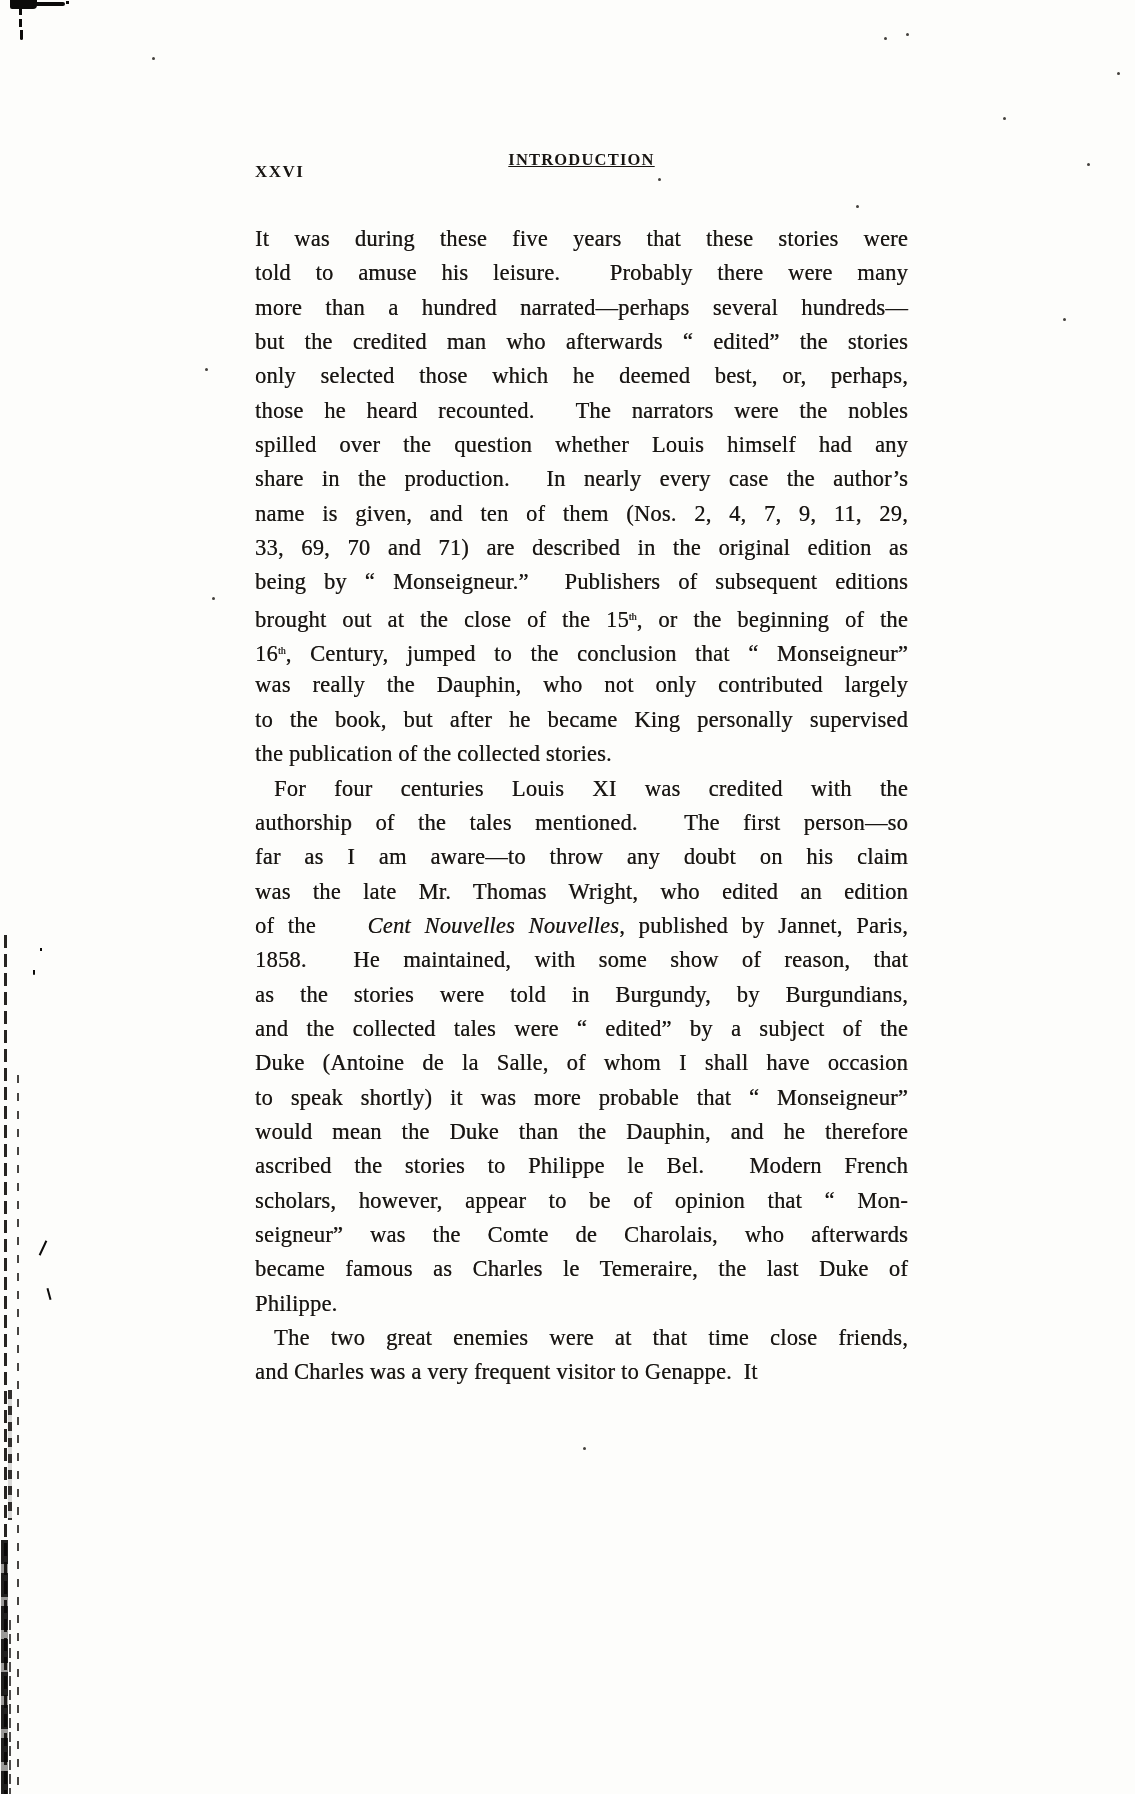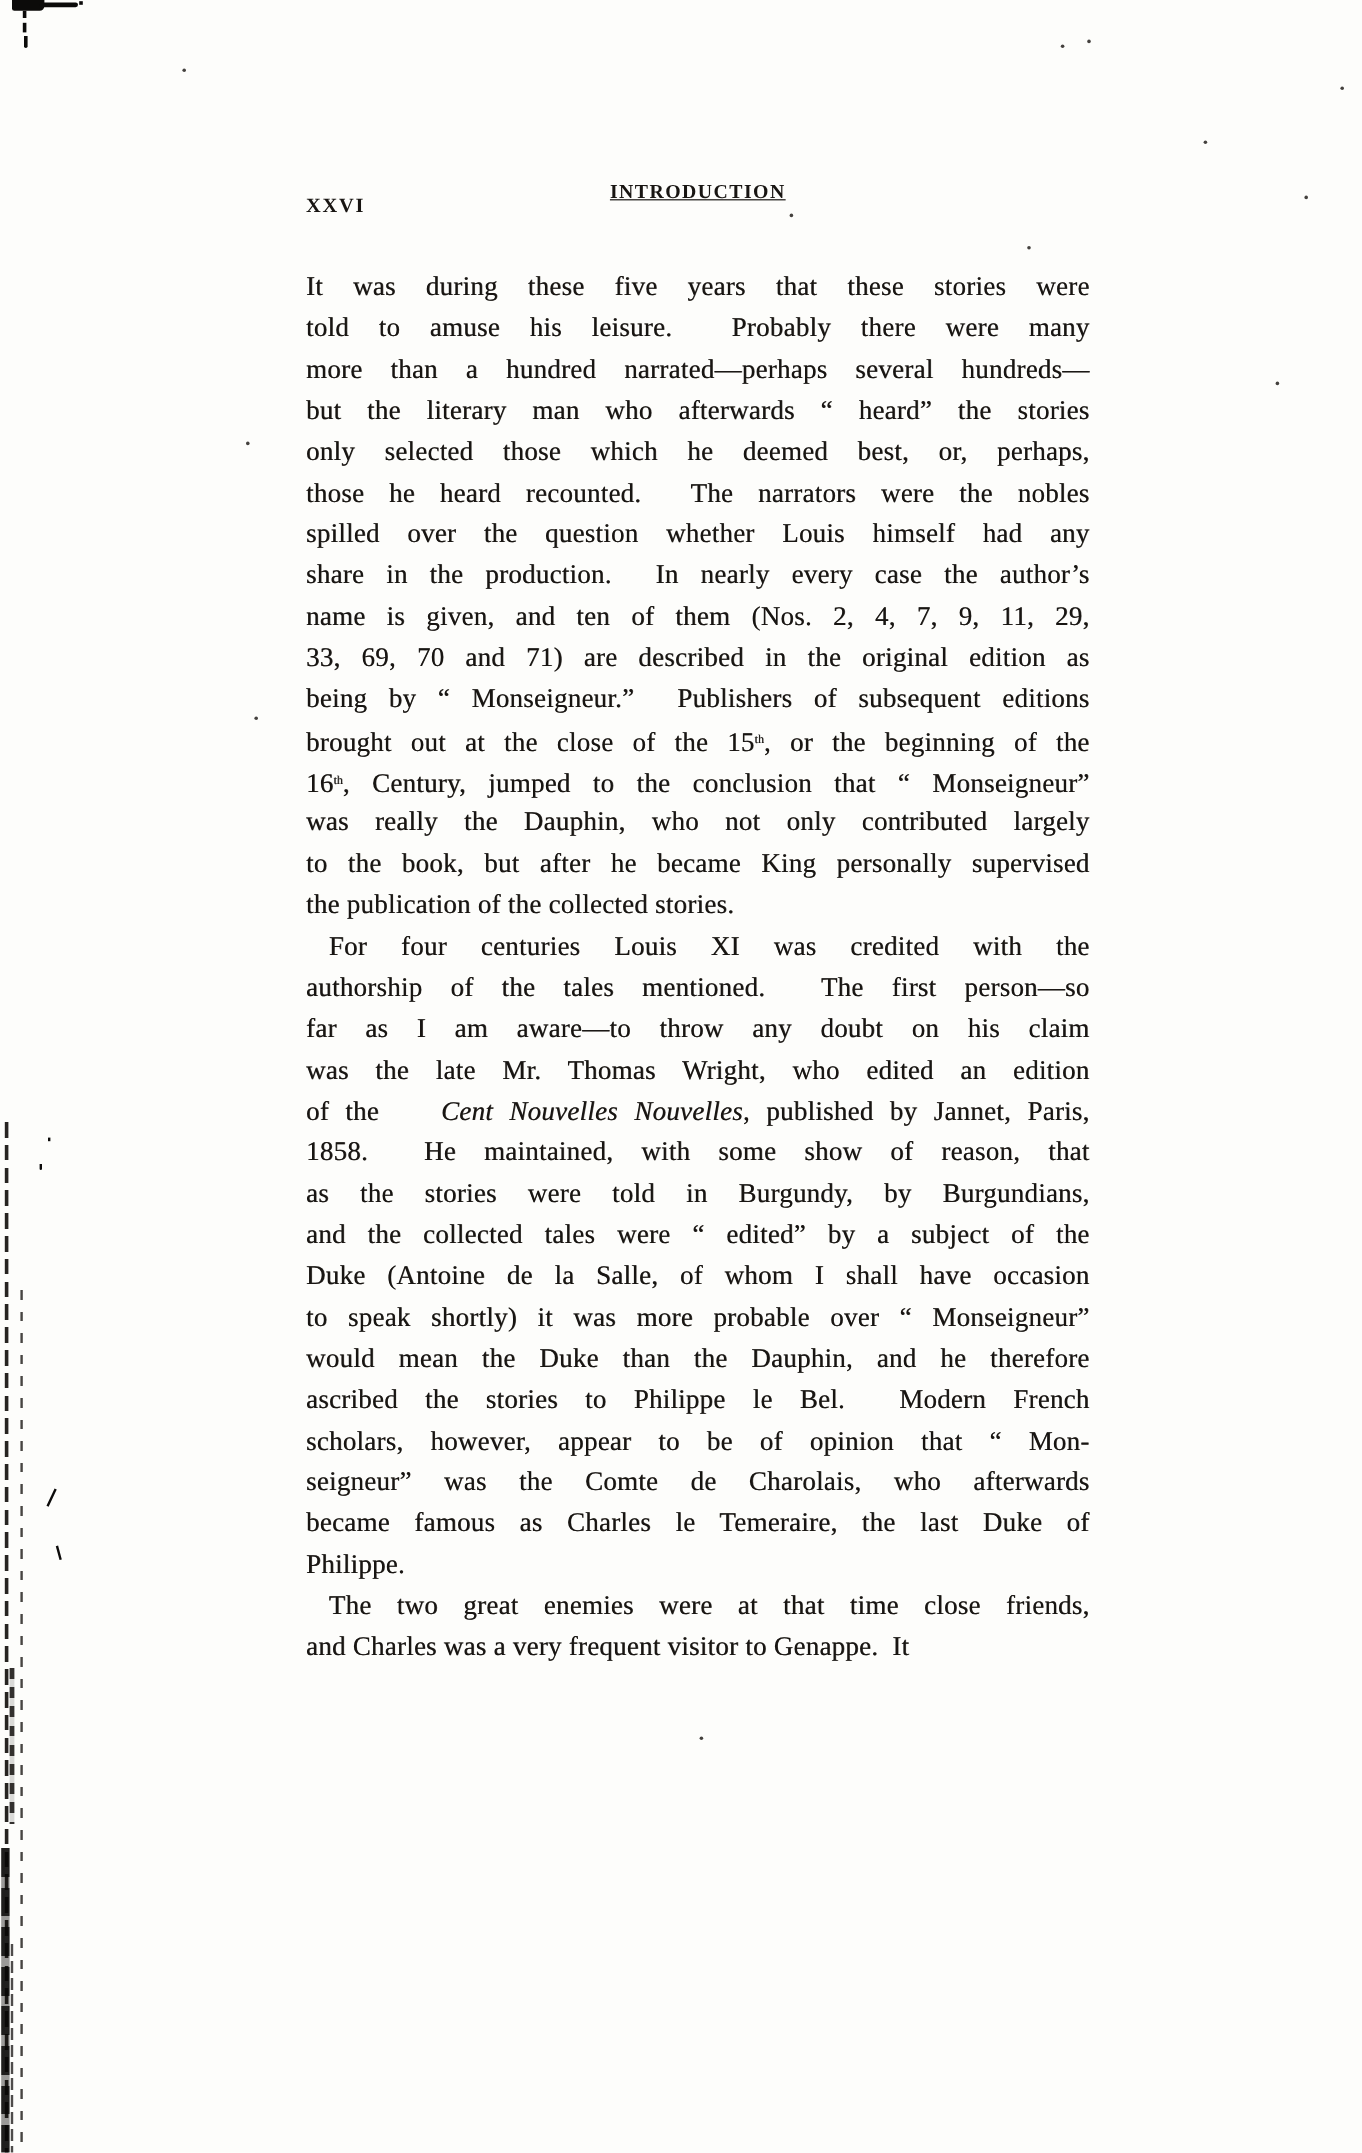--- a/index.html
+++ b/index.html
@@ -69,21 +69,21 @@
 
 <div class="page">
 
   <div class="header-pageno">XXVI</div>
   <div class="header-title">INTRODUCTION</div>
 
   <div class="body-text">
       <div class="line"><span>It was during these five years that these stories were</span></div>
       <div class="line"><span>told to amuse his leisure.&nbsp; Probably there were many</span></div>
       <div class="line"><span>more than a hundred narrated—perhaps several hundreds—</span></div>
-      <div class="line"><span>but the literary man who afterwards “ heard” the stories</span></div>
+      <div class="line"><span>but the credited man who afterwards “ edited” the stories</span></div>
       <div class="line"><span>only selected those which he deemed best, or, perhaps,</span></div>
       <div class="line"><span>those he heard recounted.&nbsp; The narrators were the nobles</span></div>
       <div class="line"><span>spilled over the question whether Louis himself had any</span></div>
       <div class="line"><span>share in the production.&nbsp; In nearly every case the author’s</span></div>
       <div class="line"><span>name is given, and ten of them (Nos. 2, 4, 7, 9, 11, 29,</span></div>
       <div class="line"><span>33, 69, 70 and 71) are described in the original edition as</span></div>
       <div class="line"><span>being by “ Monseigneur.”&nbsp; Publishers of subsequent editions</span></div>
       <div class="line"><span>brought out at the close of the 15</span><span class="sup">th</span><span>, or the beginning of the</span></div>
       <div class="line"><span>16</span><span class="sup">th</span><span>, Century, jumped to the conclusion that “ Monseigneur”</span></div>
       <div class="line"><span>was really the Dauphin, who not only contributed largely</span></div>
@@ -91,21 +91,21 @@
       <div class="line pl"><span>the publication of the collected stories.</span></div>
       <div class="line indent"><span>For four centuries Louis XI was credited with the</span></div>
       <div class="line"><span>authorship of the tales mentioned.&nbsp; The first person—so</span></div>
       <div class="line"><span>far as I am aware—to throw any doubt on his claim</span></div>
       <div class="line"><span>was the late Mr. Thomas Wright, who edited an edition</span></div>
       <div class="line"><span>of the </span><span class="it">Cent Nouvelles Nouvelles</span><span>, published by Jannet, Paris,</span></div>
       <div class="line"><span>1858.&nbsp; He maintained, with some show of reason, that</span></div>
       <div class="line"><span>as the stories were told in Burgundy, by Burgundians,</span></div>
       <div class="line"><span>and the collected tales were “ edited” by a subject of the</span></div>
       <div class="line"><span>Duke (Antoine de la Salle, of whom I shall have occasion</span></div>
-      <div class="line"><span>to speak shortly) it was more probable over “ Monseigneur”</span></div>
+      <div class="line"><span>to speak shortly) it was more probable that “ Monseigneur”</span></div>
       <div class="line"><span>would mean the Duke than the Dauphin, and he therefore</span></div>
       <div class="line"><span>ascribed the stories to Philippe le Bel.&nbsp; Modern French</span></div>
       <div class="line"><span>scholars, however, appear to be of opinion that “ Mon-</span></div>
       <div class="line"><span>seigneur” was the Comte de Charolais, who afterwards</span></div>
       <div class="line"><span>became famous as Charles le Temeraire, the last Duke of</span></div>
       <div class="line pl"><span>Philippe.</span></div>
       <div class="line indent"><span>The two great enemies were at that time close friends,</span></div>
       <div class="line pl"><span>and Charles was a very frequent visitor to Genappe.&nbsp; It</span></div>
     </div>
 

